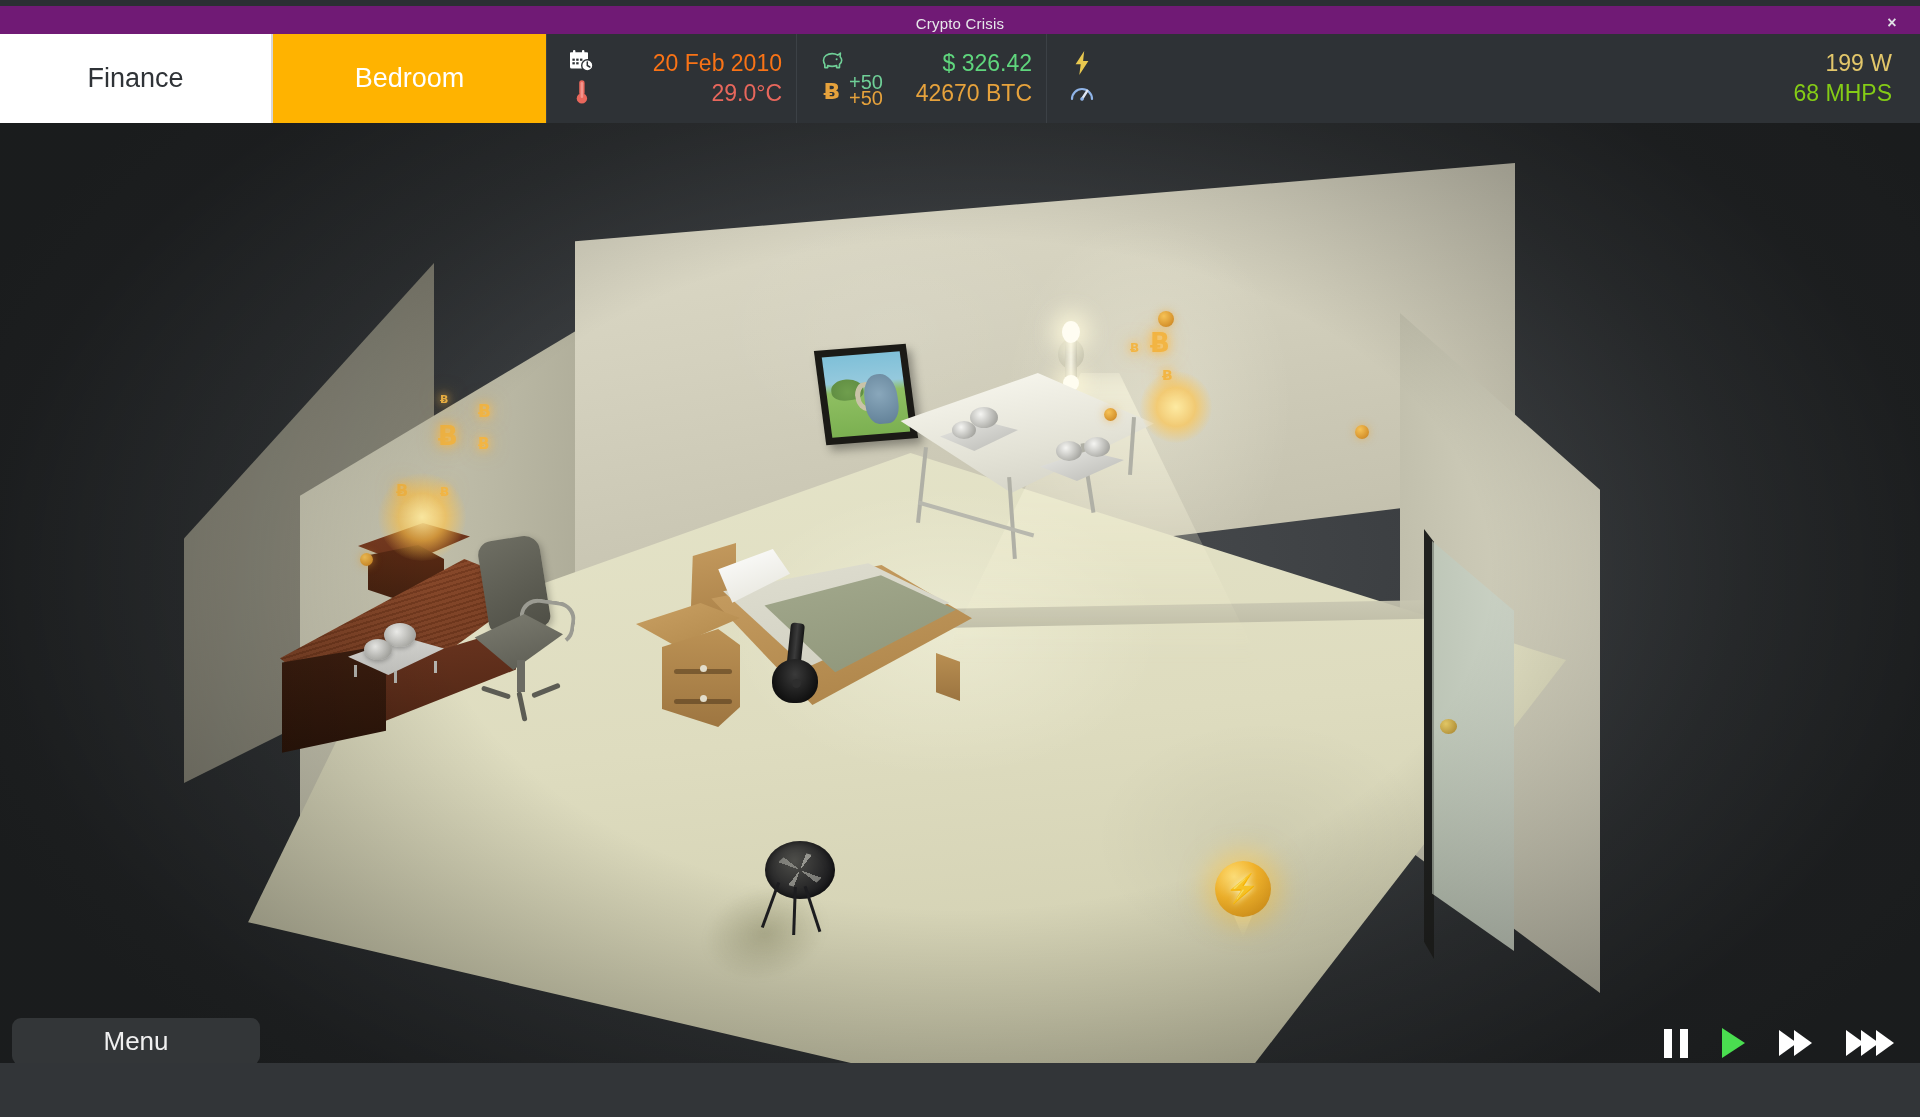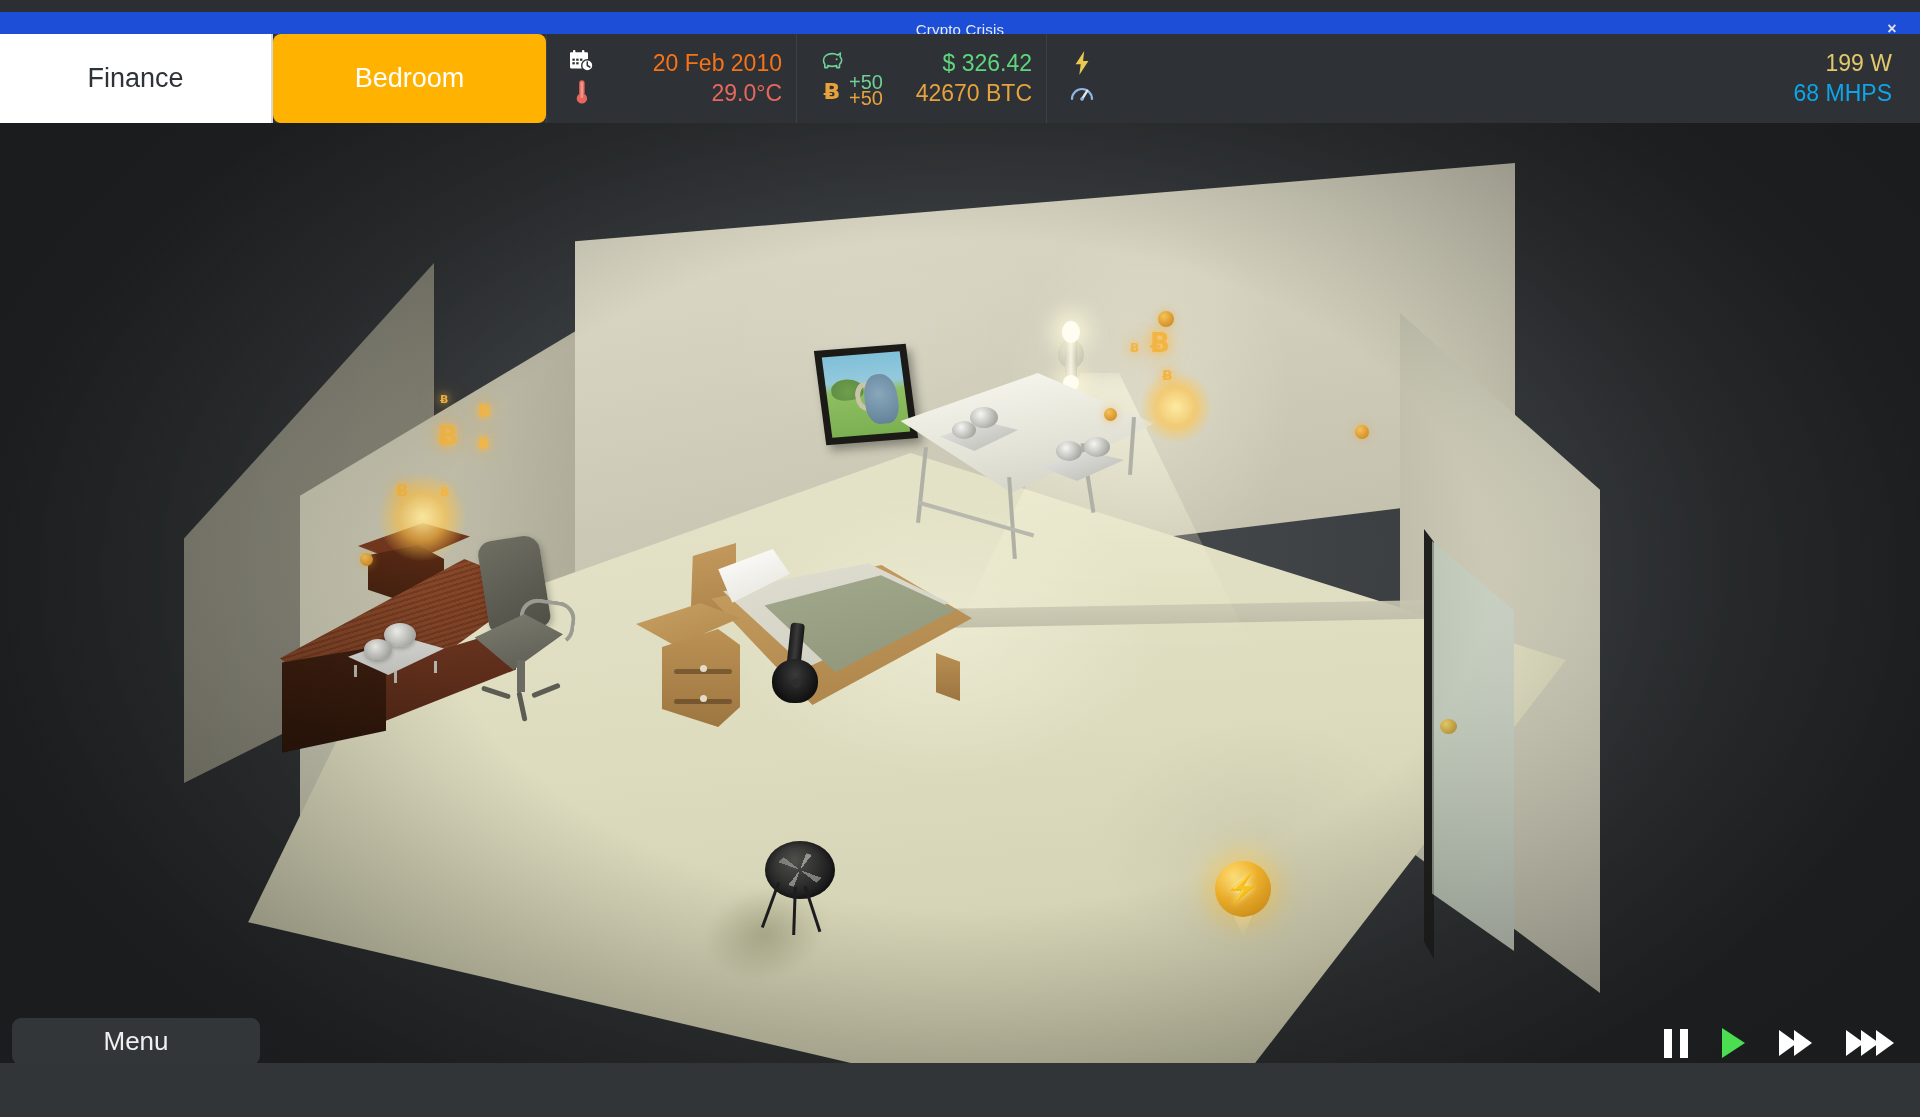--- a/index.html
+++ b/index.html
@@ -6,43 +6,43 @@
   * { margin:0; padding:0; box-sizing:border-box; }
   html, body {
     width:1920px; height:1117px;
     background:#2b2f33; overflow:hidden;
     font-family:"Liberation Sans", sans-serif;
   }
   #app { position:relative; width:1920px; height:1117px; }
 
   
   .titlebar {
-    position:absolute; left:0; top:12px; width:1920px; height:34px;
-    background:#1d4ed8; display:flex; align-items:center; justify-content:center;
+    position:absolute; left:0; top:6px; width:1920px; height:34px;
+    background:#701a75; display:flex; align-items:center; justify-content:center;
   }
   .titlebar .title { color:#e6e8ea; font-size:15px; letter-spacing:.2px; }
   .titlebar .close {
     position:absolute; right:0; top:0; width:56px; height:34px;
     display:flex; align-items:center; justify-content:center;
     color:#dfe2e5; font-size:16px; font-weight:bold; cursor:pointer;
   }
 
   
   .topbar {
     position:absolute; left:0; top:34px; width:1920px; height:89px;
     background:#2e3236; display:flex; align-items:stretch;
   }
   .tabs { display:flex; height:89px; }
   .tab {
     width:273px; height:89px; background:#ffffff; color:#2f3337;
     display:flex; align-items:center; justify-content:center;
     font-size:27px; border-right:2px solid #d7d7d7; cursor:pointer;
     font-weight:300;
   }
-  .tab.active { background:#FFB300; color:#ffffff; border-right:none;border-radius:8px; }
+  .tab.active { background:#FFB300; color:#ffffff; border-right:none; }
 
   .hud { display:flex; flex:1; height:89px; align-items:stretch; }
   .hud-group {
     display:flex; align-items:center; padding:0 14px;
     border-left:1px solid #3c4146; position:relative;
   }
   .hud-icons {
     display:flex; flex-direction:column; justify-content:center;
     gap:2px; width:42px; align-items:center;
   }
@@ -578,21 +578,21 @@
           <span>
             <svg width="26" height="22" viewBox="0 0 26 22">
               <path d="M3 17a10 10 0 0 1 20 0" fill="none" stroke="#8FB4E8" stroke-width="2.2" stroke-linecap="round"></path>
               <path d="M13 17l5.2-8.2" stroke="#dfe6f2" stroke-width="2.4" stroke-linecap="round"></path>
               <circle cx="13" cy="17" r="1.8" fill="#8FB4E8"></circle>
             </svg>
           </span>
         </div>
         <div class="hud-vals">
           <div class="line" style="color:#E3C76A;">199 W</div>
-          <div class="line" style="color:#0ea5e9;margin-left:6px;">68 MHPS</div>
+          <div class="line" style="color:#84cc16;margin-left:6px;">68 MHPS</div>
         </div>
       </div>
 
     </div>
   </div>
 
   <div class="scene">
     <div class="room">
 
       <div class="wall-partition"></div>

